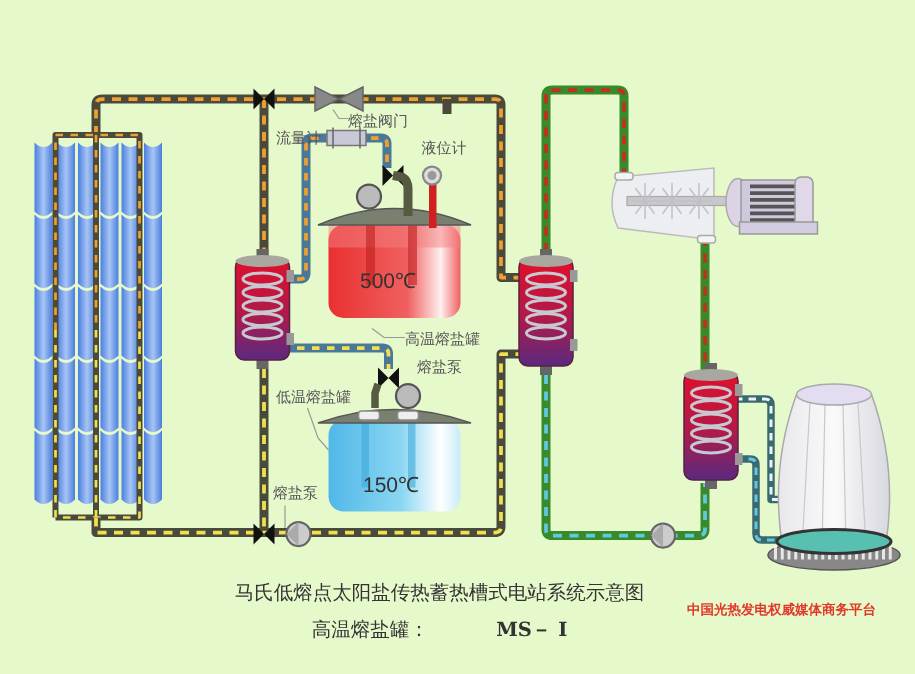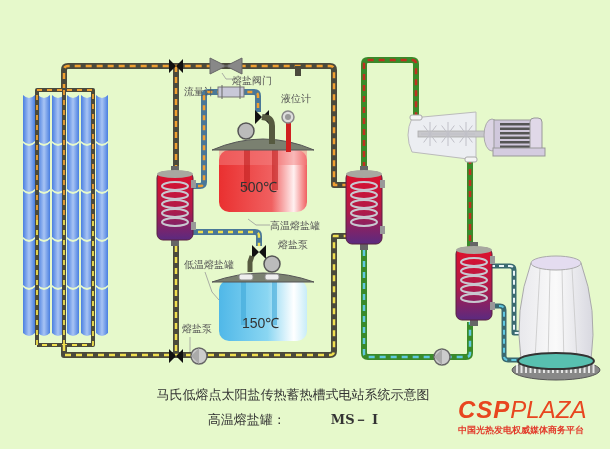--- a/index.html
+++ b/index.html
@@ -318,15 +318,14 @@
     <path d="M205 272 L212 292 L219 300" fill="none" stroke="#999" stroke-width="0.8"></path>
     <text class="lbl" x="182" y="332">熔盐泵</text>
     <path d="M190 337 L190 352" fill="none" stroke="#999" stroke-width="0.8"></path>
   </g>
 </svg>
 
 <div class="title" id="title1">马氏低熔点太阳盐传热蓄热槽式电站系统示意图</div>
 <div class="title" id="title2"><span>高温熔盐罐：</span><b>MS－ I</b></div>
 
 <div id="logo">
-  <div id="logo-main"><span id="logo-csp">CSP</span><span id="logo-plaza">PLAZA</span></div>
   <div id="logo-sub">中国光热发电权威媒体商务平台</div>
 </div>
 
 </body></html>

